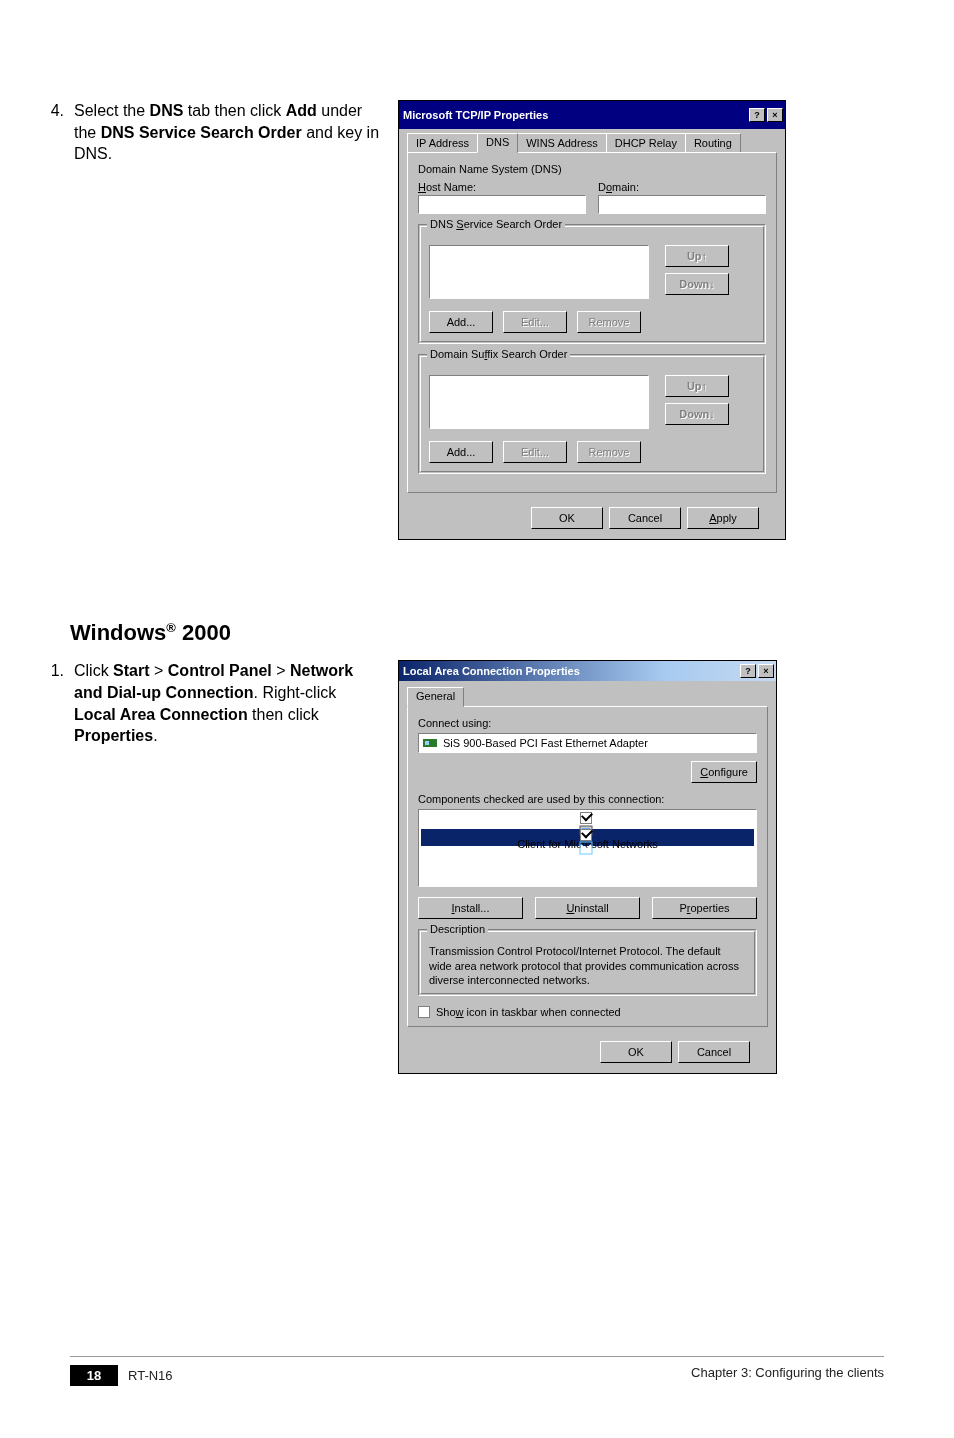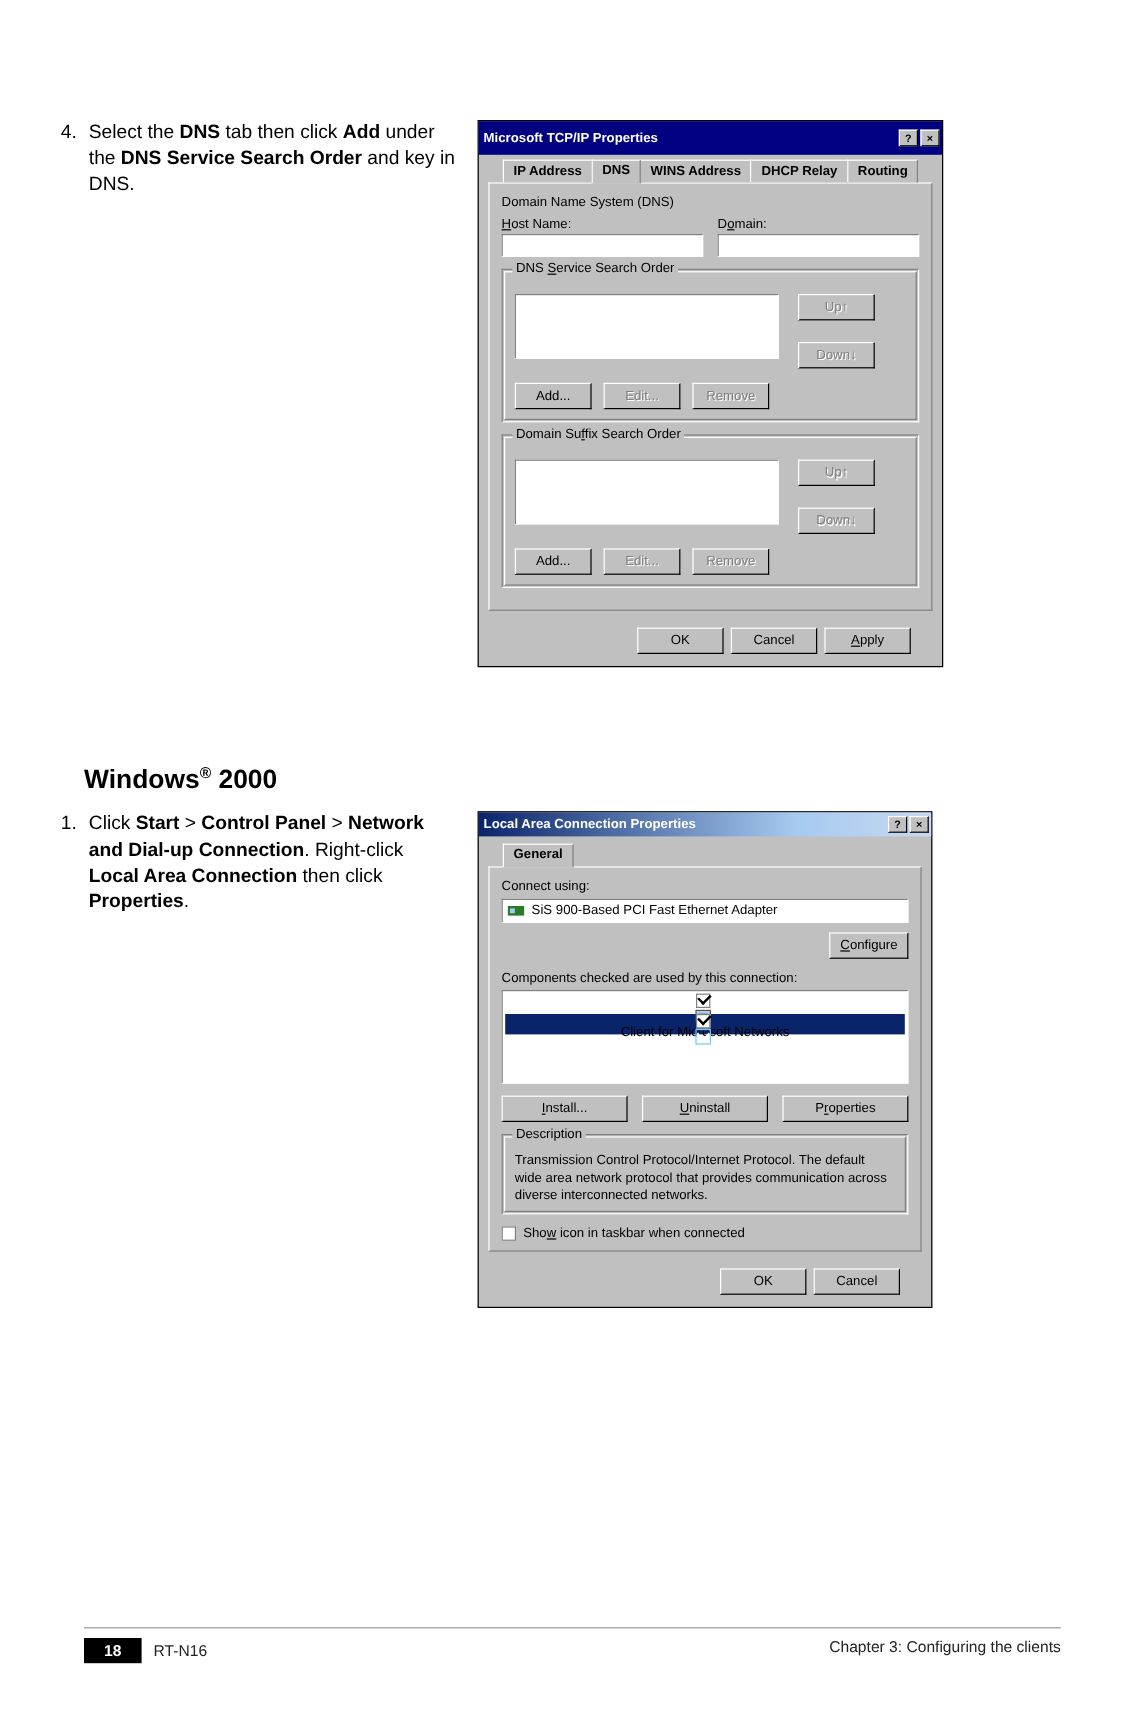--- a/index.html
+++ b/index.html
@@ -14,36 +14,36 @@
   .instr { font-size: 16px; line-height: 1.35; }
 
   .dlg-col { flex: 1; }
 
   
   .win95 { border: 1px solid #000; background: #c0c0c0; font-family: Tahoma, Arial, sans-serif; font-size: 11px; color: #000; width: 388px; }
   .titlebar { background: #000080; color: #fff; height: 28px; display: flex; align-items: center; padding: 0 2px 0 4px; font-weight: bold; font-size: 11px; }
   .titlebar .spacer { flex: 1; }
   .tb-btn { width: 16px; height: 14px; background: #c0c0c0; border: 1px solid #fff; border-right-color: #000; border-bottom-color: #000; margin-left: 2px; display: flex; align-items: center; justify-content: center; font-size: 9px; font-family: Arial; color: #000; }
 
-  .tabs { display: flex; padding: 4px 8px 0 20px; font-weight: bold; }
+  .tabs { display: flex; padding: 4px 8px 0 8px; }
   .tab { padding: 3px 8px; border: 1px solid #808080; border-bottom: none; border-top-color: #fff; border-left-color: #fff; background: #c0c0c0; font-size: 11px; margin-right: -1px; position: relative; }
   .tab.active { background: #c0c0c0; z-index: 2; border-bottom: 1px solid #c0c0c0; margin-bottom: -1px; padding-top: 2px; padding-bottom: 4px; }
   .tabpanel { margin: 0 8px 8px 8px; border: 1px solid #fff; border-top-color: #fff; border-left-color: #fff; border-right-color: #808080; border-bottom-color: #808080; padding: 10px 10px 8px 10px; }
 
   .field-row { display: flex; gap: 12px; margin: 4px 0 10px 0; }
   .field { flex: 1; }
   .field label { display: block; margin-bottom: 2px; }
   .sunken-input { background: #fff; border: 1px solid #808080; border-right-color: #fff; border-bottom-color: #fff; height: 19px; width: 100%; }
 
   .groupbox { border: 1px solid #808080; border-right-color: #fff; border-bottom-color: #fff; position: relative; padding: 20px 10px 10px 10px; margin-bottom: 10px; }
   .groupbox::before { content: ""; position: absolute; inset: 1px; border: 1px solid #fff; border-right-color: #808080; border-bottom-color: #808080; pointer-events: none; }
   .gb-title { position: absolute; top: -7px; left: 8px; background: #c0c0c0; padding: 0 3px; z-index: 2; }
 
   .listbox { width: 220px; height: 54px; background: #fff; border: 1px solid #808080; border-right-color: #fff; border-bottom-color: #fff; }
-  .side-btns { display: flex; flex-direction: column; gap: 18px; }
+  .side-btns { display: flex; flex-direction: column; gap: 6px; font-weight: bold; }
   .btn { min-width: 64px; height: 22px; background: #c0c0c0; border: 1px solid #fff; border-right-color: #000; border-bottom-color: #000; font-size: 11px; display: inline-flex; align-items: center; justify-content: center; padding: 0 8px; }
   .btn.disabled { color: #808080; text-shadow: 1px 1px #fff; }
   .row-btns { display: flex; gap: 10px; margin-top: 12px; }
 
   .dlg-footer { display: flex; justify-content: flex-end; gap: 6px; padding: 6px 26px 10px; }
 
   .section-heading { margin: 80px 0 14px 0; }
   .section-heading h2 { font-family: Arial, sans-serif; font-size: 22px; font-weight: bold; }
   .section-heading h2 .reg { font-size: 13px; vertical-align: super; }
 

